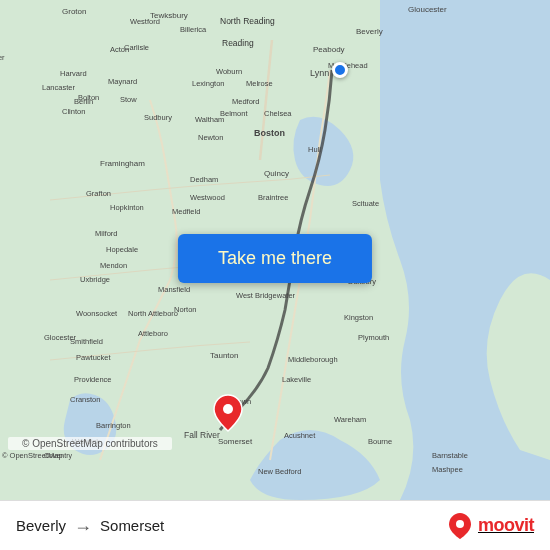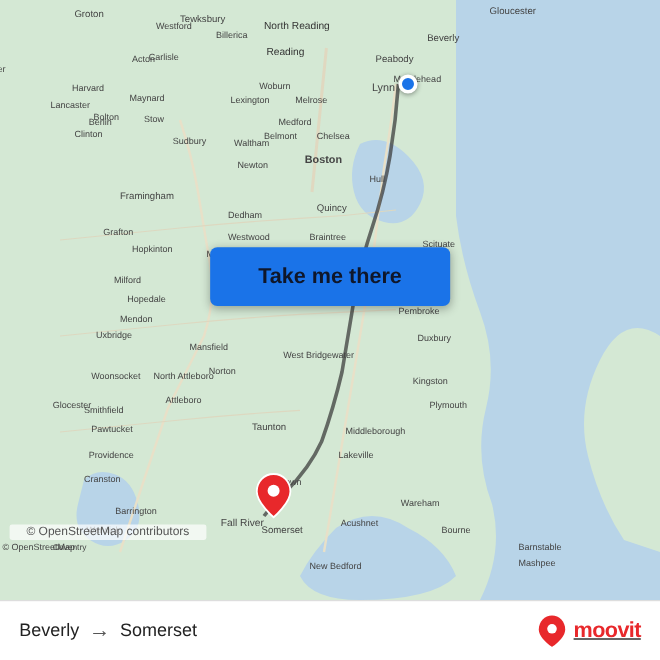--- a/index.html
+++ b/index.html
@@ -22,30 +22,30 @@
 
     #map-bg {
       width: 100%;
       height: 100%;
       position: absolute;
       top: 0; left: 0;
     }
 
     .take-me-btn {
       position: absolute;
-      top: 206px;
+      top: 234px;
       left: 50%;
       transform: translateX(-50%);
       background: #1a73e8;
-      color: #0f172a;
+      color: #fef9c3;
       border: none;
       border-radius: 6px;
       padding: 14px 40px;
       font-size: 18px;
-      font-weight: bold;
+      font-weight: normal;
       cursor: pointer;
       white-space: nowrap;
       z-index: 10;
       box-shadow: 0 2px 8px rgba(0,0,0,0.3);
     }
 
     .destination-pin {
       position: absolute;
       top: 62px;
       left: 332px;

